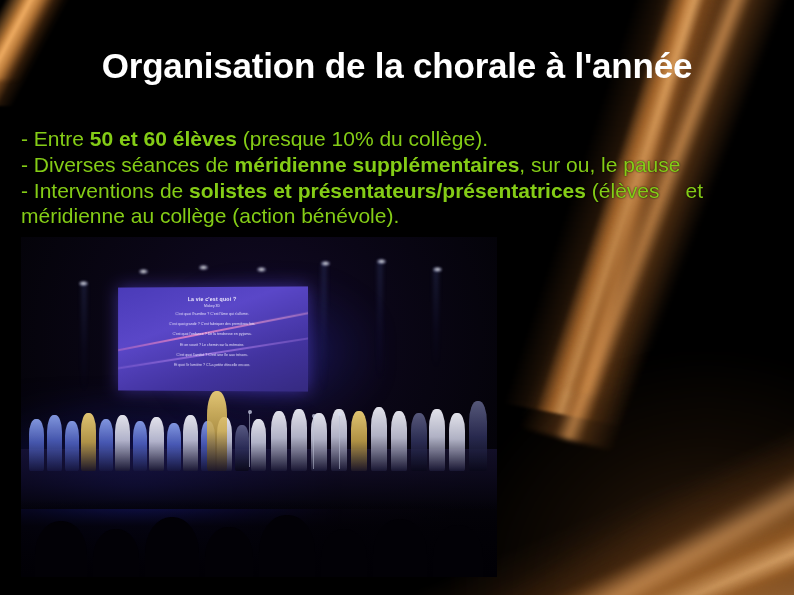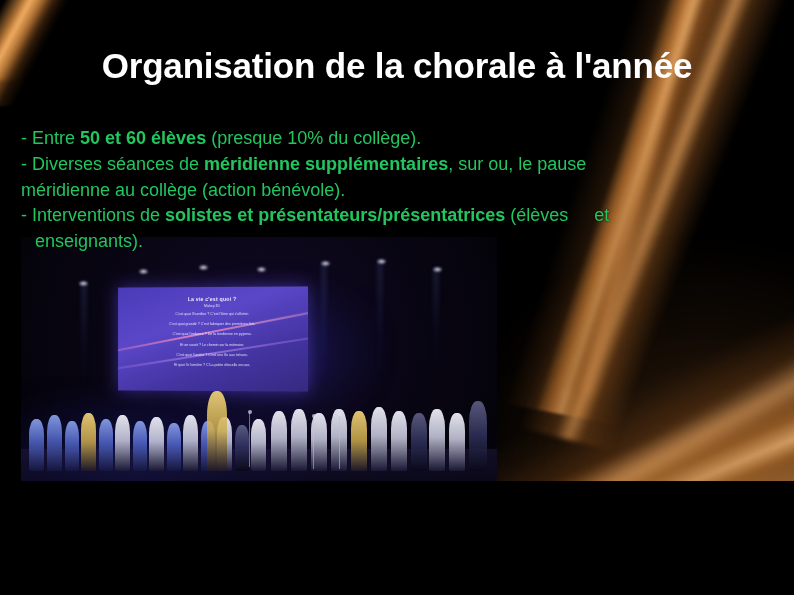--- a/index.html
+++ b/index.html
@@ -8,21 +8,21 @@
     padding: 0;
     background: #000;
   }
   body {
     font-family: "Liberation Sans", sans-serif;
   }
 
   .slide {
     position: relative;
     width: 794px;
-    height: 481px;
+    height: 595px;
     overflow: hidden;
     background: #000000;
   }
 
   
   .bg-layer {
     position: absolute;
     inset: 0;
     overflow: hidden;
     pointer-events: none;
@@ -345,22 +345,22 @@
     border-radius: 50%;
     background: rgba(220,225,245,0.7);
   }
 
   
   .body-text {
     position: absolute;
     left: 21px;
     top: 126px;
     width: 752px;
-    color: #22c55e;
-    font-size: 18px;
+    color: #84cc16;
+    font-size: 21px;
     line-height: 25.8px;
     z-index: 5;
     text-shadow: 0 0 2px rgba(0,0,0,0.9);
   }
   .line { white-space: nowrap; }
   .line.justified {
     white-space: normal;
     text-align: justify;
     text-align-last: justify;
     width: 750px;
@@ -469,20 +469,19 @@
     </div>
   </div>
 
   <div class="body-text">
 
     <div class="line"><span>- Entre </span><b>50 et 60 élèves</b><span> (presque 10% du collège).</span></div>
 
 
     <div class="line"><span>- Diverses séances de </span><b>méridienne supplémentaires</b><span>, sur ou, le pause</span></div>
 
+    <div class="line"><span>- Interventions de </span><b>solistes et présentateurs/présentatrices</b><span> (élèves</span><span class="gap"></span><span>et</span></div>
+
     <div class="line">méridienne au collège (action bénévole).</div>
 
-    <div class="line"><span>- Interventions de </span><b>solistes et présentateurs/présentatrices</b><span> (élèves</span><span class="gap"></span><span>et</span></div>
-    <div class="line wrapcont">enseignants).</div>
-
   </div>
 
 </div>
 
 </body></html>

